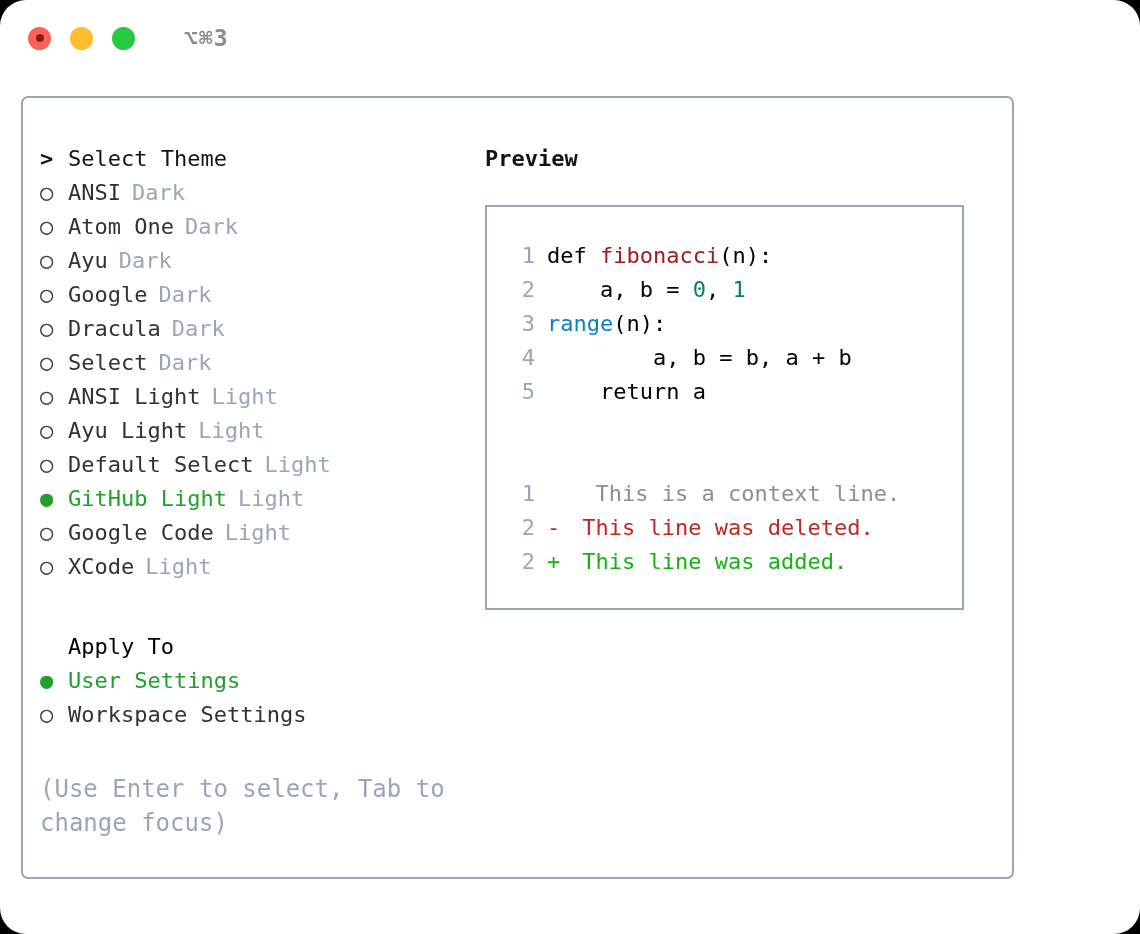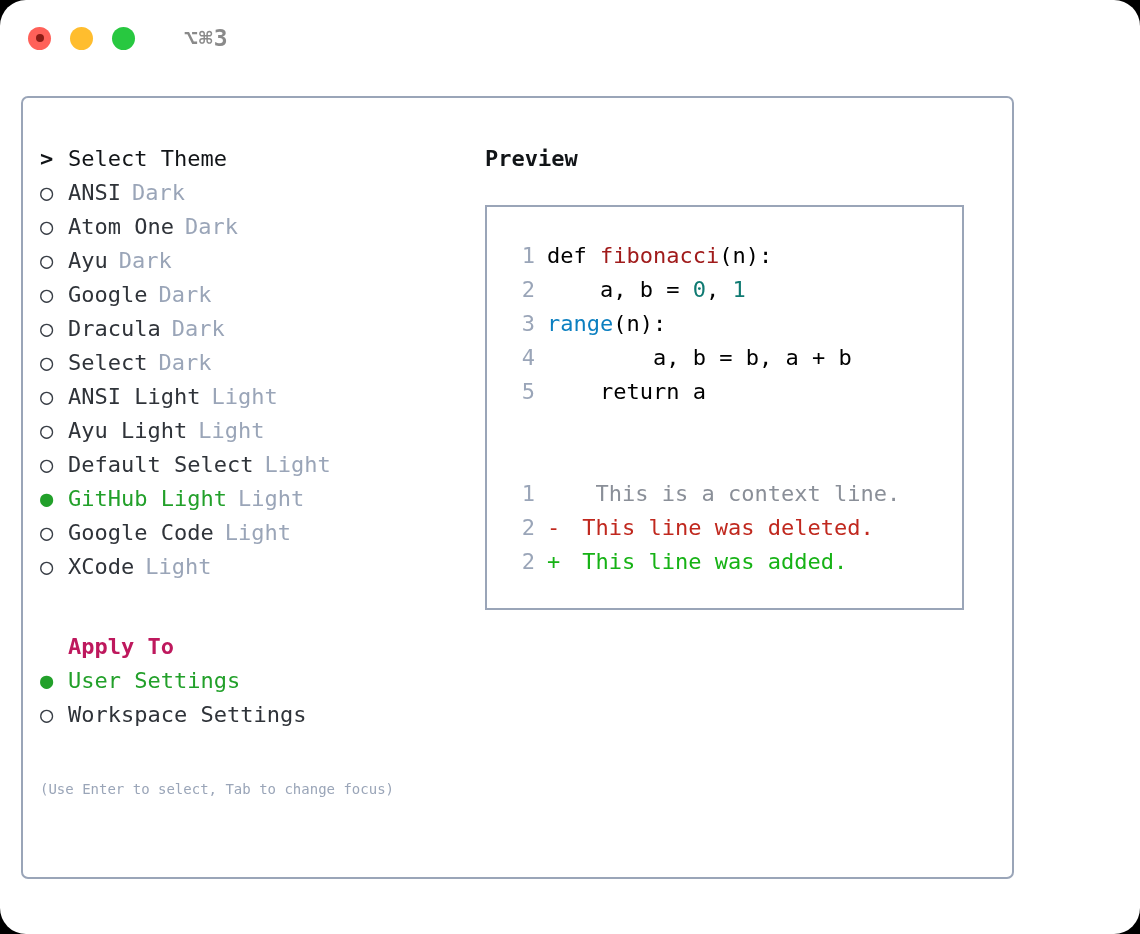--- a/index.html
+++ b/index.html
@@ -83,25 +83,25 @@
     line-height: 1;
   }
   .marker-dot    { color: #22a02a; }
   .marker-circle { color: #3a3f47; }
   .marker-caret  { color: #111417; font-weight: bold; }
   .label-bold { font-weight: normal; color: #111417; }
   .label-selected { color: #22a02a; }
   .suffix { color: #9aa5b8; margin-left: 11px; }
 
   .section-gap { height: 46px; }
-  .apply-header { padding-left: 28px; font-size: 22px; color: #be185d; height: 34px; font-weight: bold; }
+  .apply-header { padding-left: 28px; font-size: 22px; color: #000000; height: 34px; }
 
   #hint {
     margin-top: 36px;
-    font-size: 14px;
+    font-size: 24px;
     color: #9aa5b8;
     line-height: 34px;
     width: 410px;
   }
 
   
   #preview-title {
     font-size: 22px;
     font-weight: bold;
     color: #111417;

